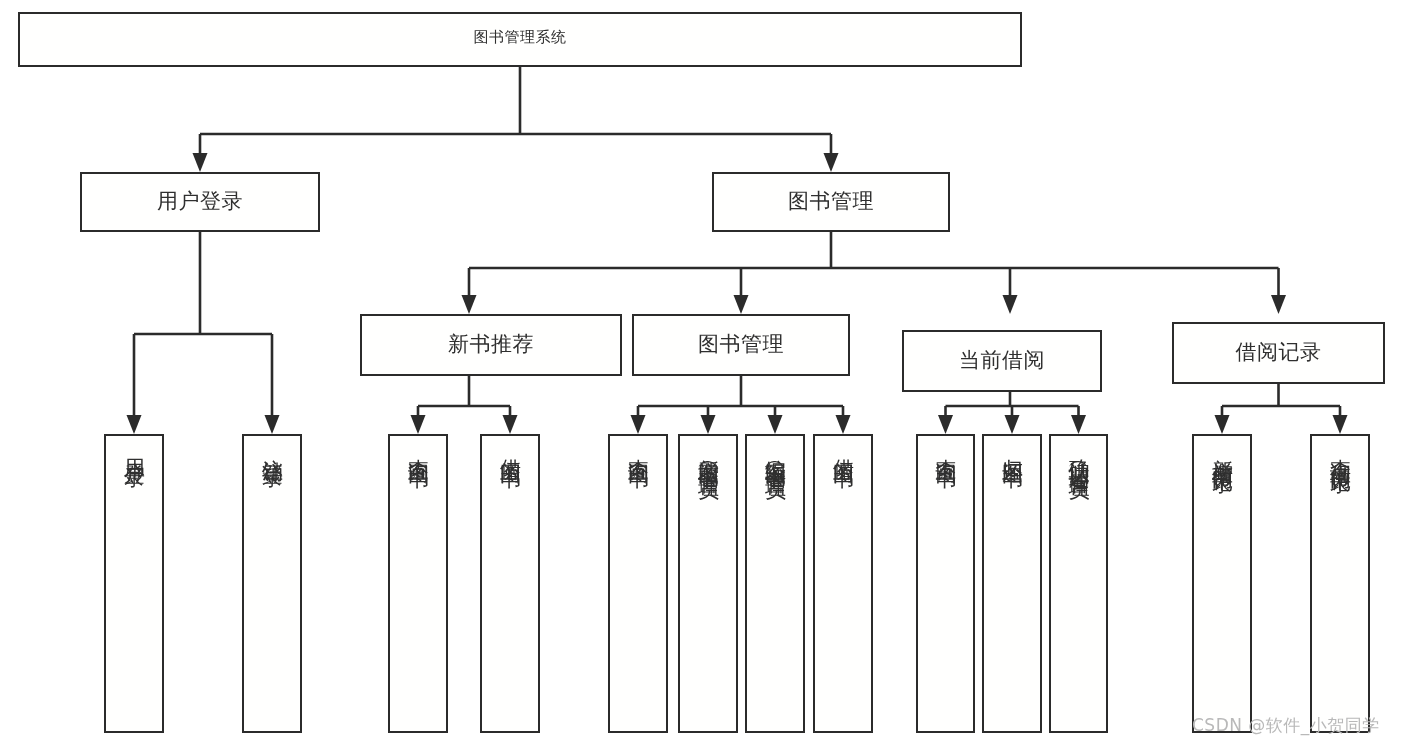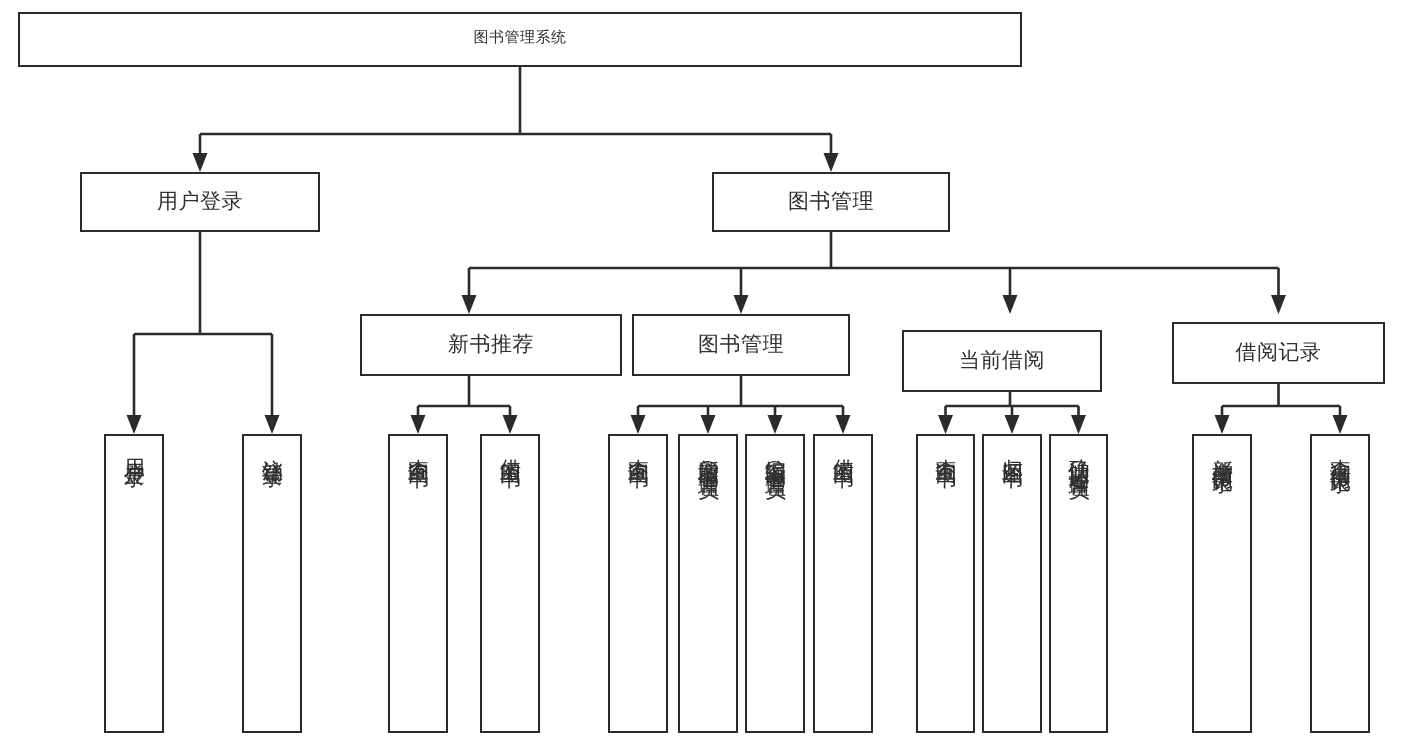--- a/index.html
+++ b/index.html
@@ -185,13 +185,14 @@
       <div class="node vertical" style="left: 1049px; top: 434px; width: 59px; height: 299px;">
         <div class="node-label">确认归还（管理员）</div>
       </div>
       <div class="node vertical" style="left: 1192px; top: 434px; width: 60px; height: 299px;">
         <div class="node-label">新增借阅记录</div>
       </div>
       <div class="node vertical" style="left: 1310px; top: 434px; width: 60px; height: 299px;">
         <div class="node-label">查询借阅记录</div>
       </div>
     </div>
+  <div class="watermark" id="watermark" style="left: 1192px; top: 714px;">CSDN @软件_小贺同学</div>
 </div>
 
 </body></html>

